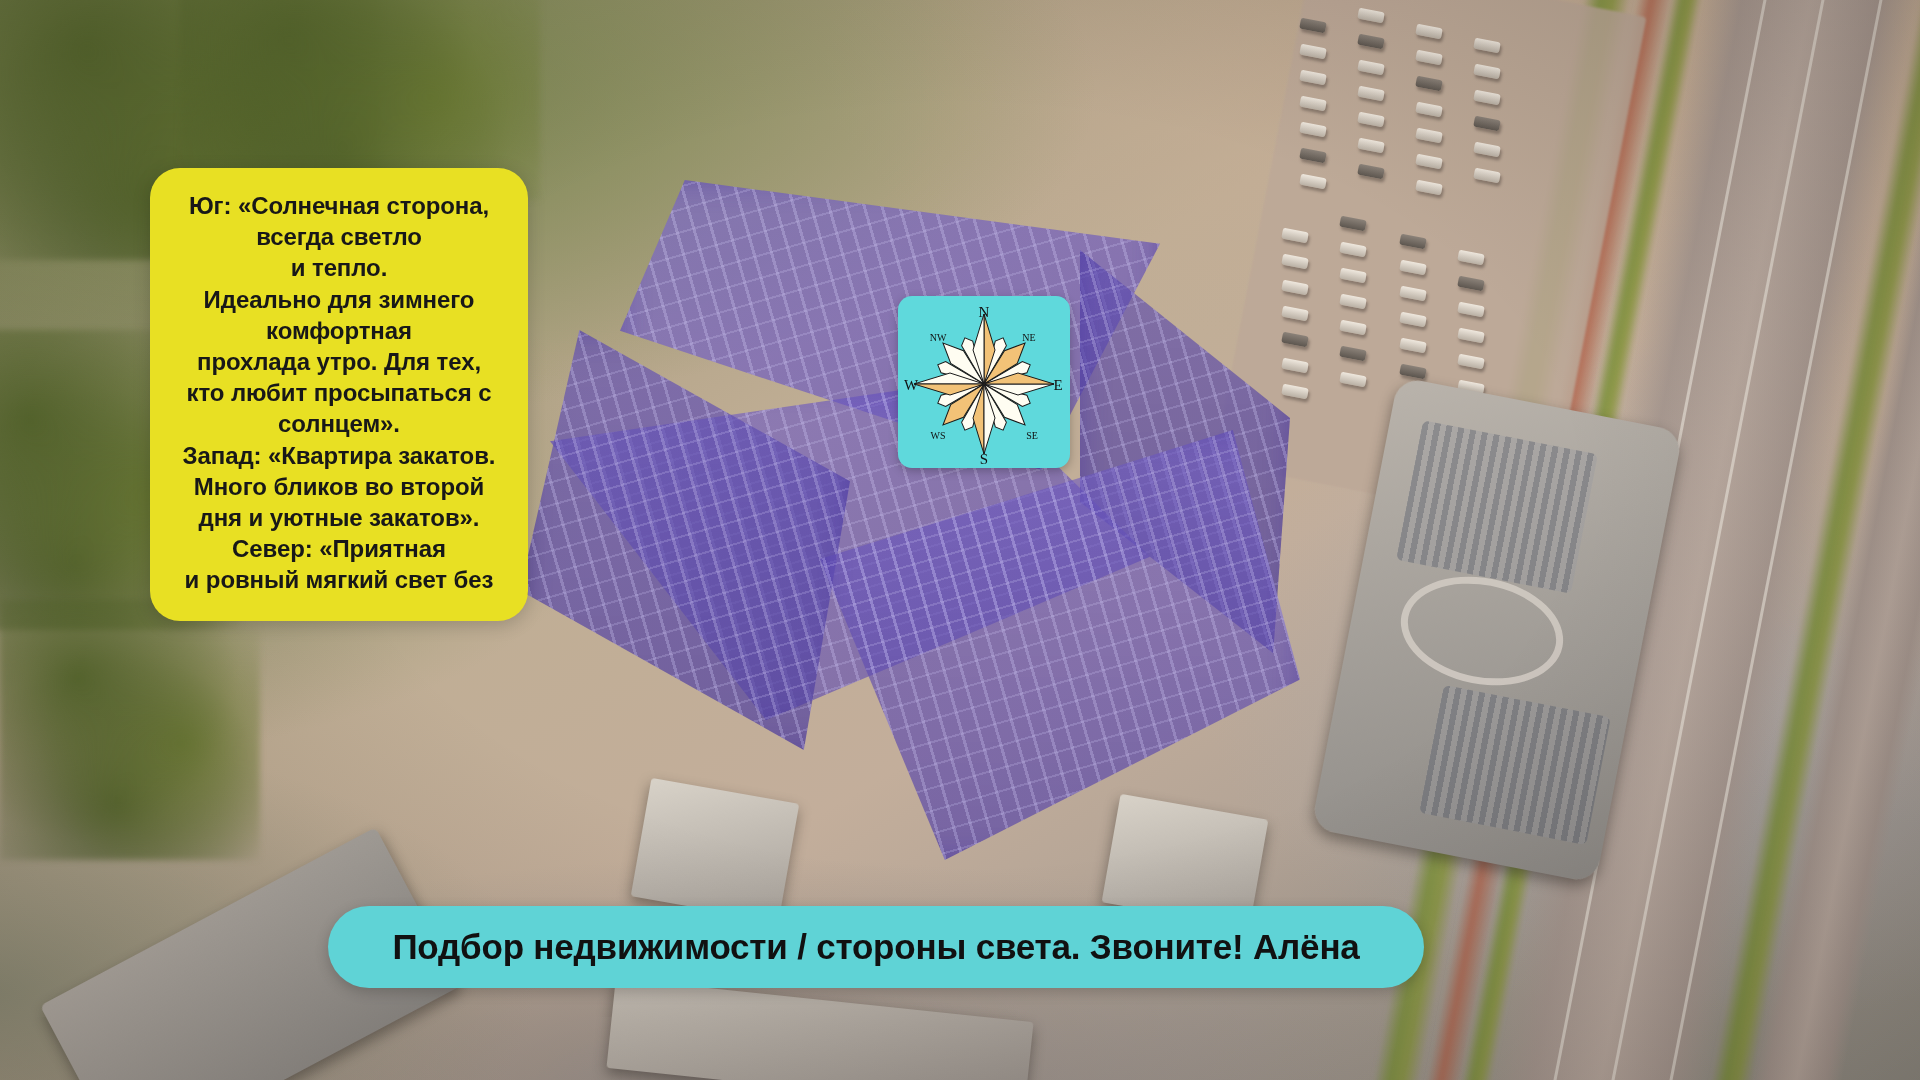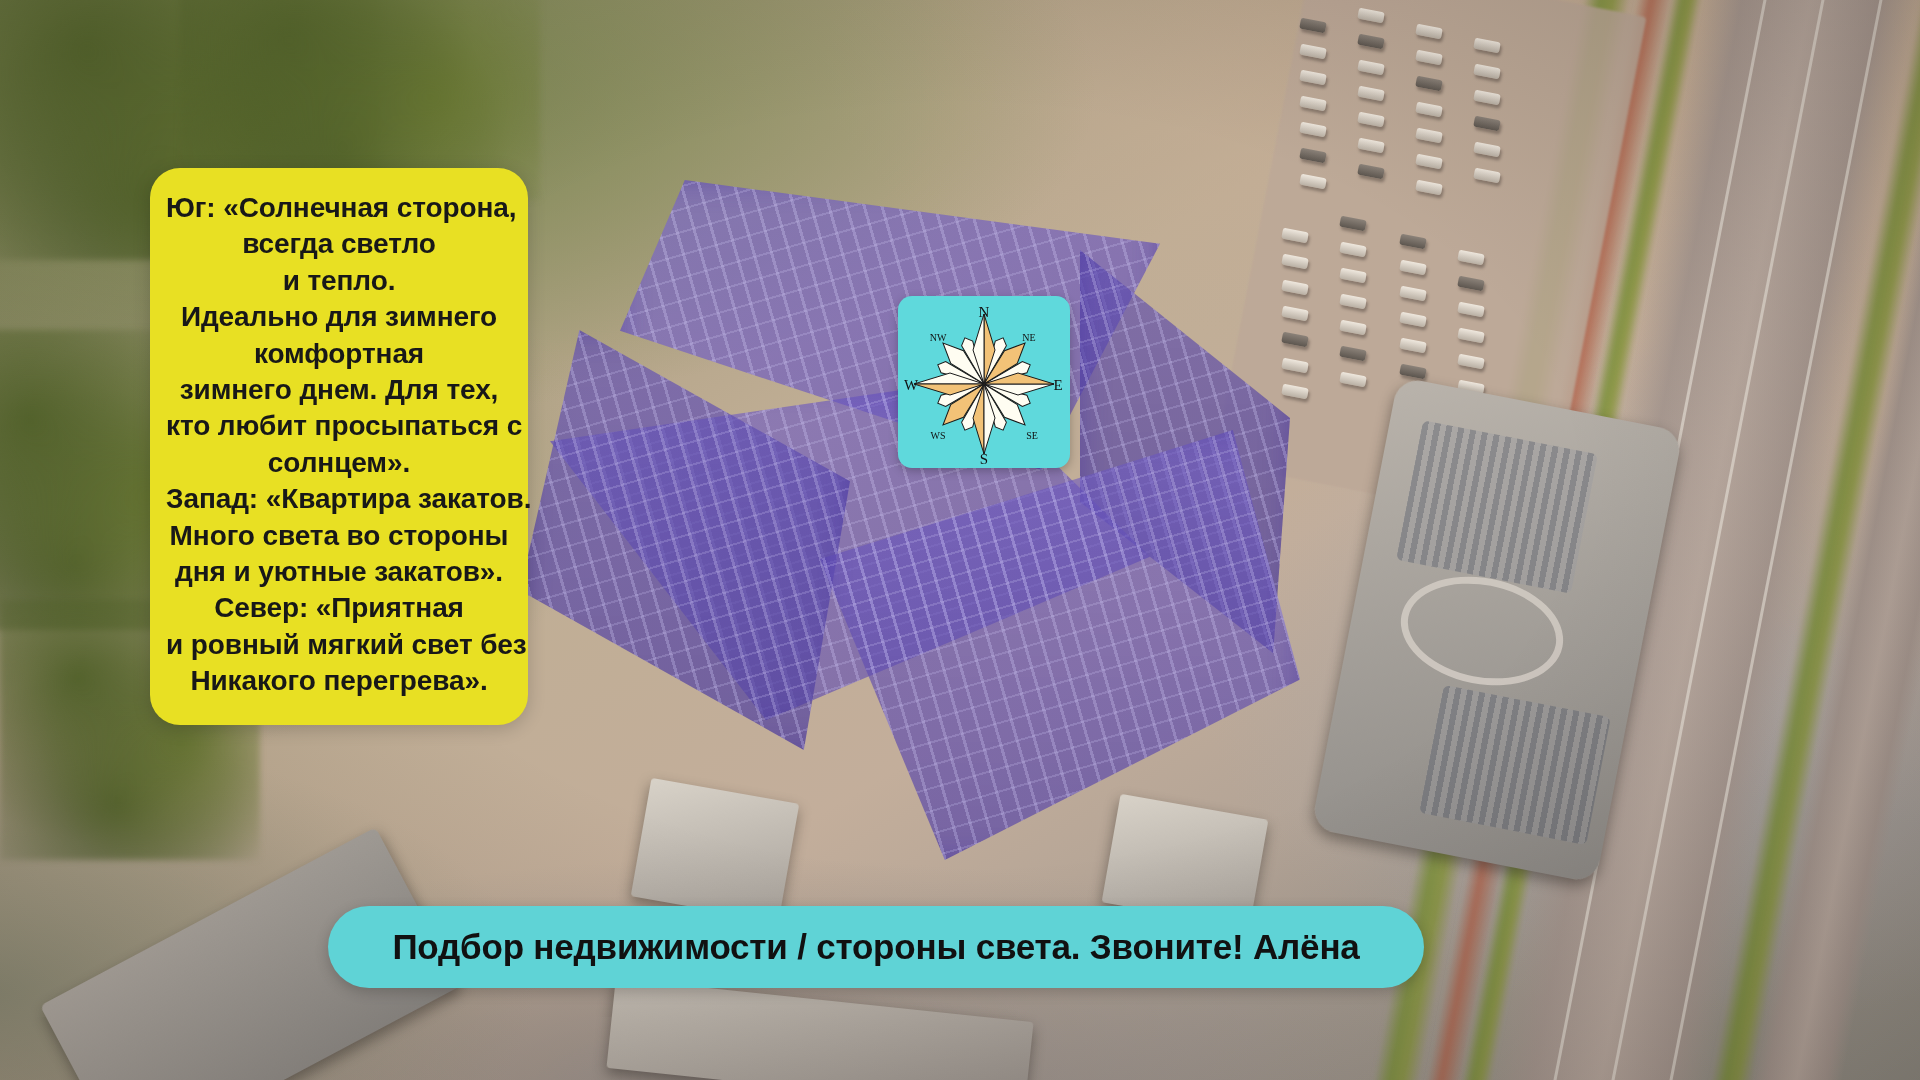--- a/index.html
+++ b/index.html
@@ -132,21 +132,21 @@
     border-radius:30px;
     padding:22px 16px 26px;
     box-sizing:border-box;
     box-shadow:0 4px 18px rgba(0,0,0,.18);
   }
   .yellow-card .line{
     display:block;
     text-align:center;
     color:#181818;
     font-weight:bold;
-    font-size:28px;
+    font-size:24px;
     line-height:1.30;
     letter-spacing:-.1px;
     white-space:nowrap;
   }
 
   
   .compass{
     position:absolute;left:898px;top:296px;width:172px;height:172px;
     background:#5fd9dc;border-radius:14px;
     box-shadow:0 3px 10px rgba(0,0,0,.25);
@@ -283,29 +283,28 @@
         <div class="win-grid"></div>
       </div>
   </div>
 
   <div class="yellow-card">
     <span class="line">Юг: «Солнечная сторона,</span>
     <span class="line">всегда светло</span>
     <span class="line">и тепло.</span>
     <span class="line">Идеально для зимнего</span>
     <span class="line">комфортная</span>
-    <span class="line">зимнего днем. Для тех,</span>
+    <span class="line">прохлада утро. Для тех,</span>
     <span class="line">кто любит просыпаться с</span>
     <span class="line">солнцем».</span>
     <span class="line">Запад: «Квартира закатов.</span>
-    <span class="line">Много света во стороны</span>
+    <span class="line">Много бликов во второй</span>
     <span class="line">дня и уютные закатов».</span>
     <span class="line">Север: «Приятная</span>
     <span class="line">и ровный мягкий свет без</span>
-    <span class="line">Никакого перегрева».</span>
   </div>
 
   <div class="compass">
     <svg viewBox="0 0 172 172" xmlns="http://www.w3.org/2000/svg">
       <g transform="translate(86,88)">
 
         <g stroke="#1a1a1a" stroke-width="1">
 
           <g>
             <polygon points="0,0 6,-44 0,-50 -6,-44" fill="#fffdf2" transform="rotate(22.5)"></polygon>

